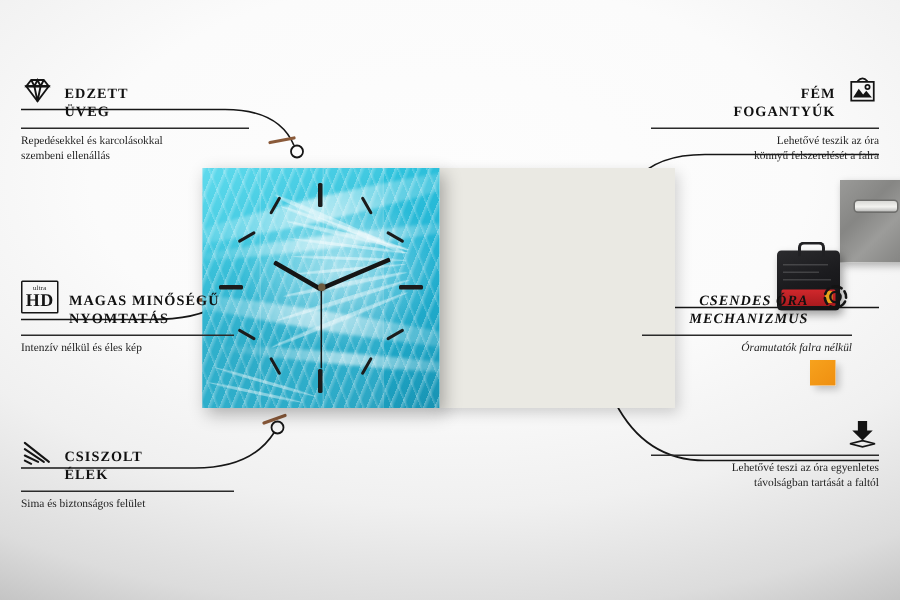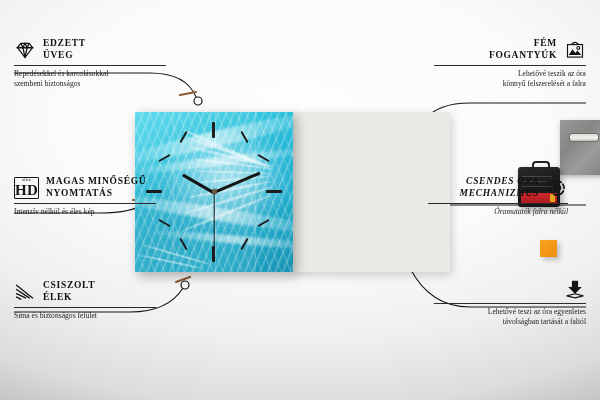--- a/index.html
+++ b/index.html
@@ -89,42 +89,42 @@
     position:absolute;left:250px;top:128px;width:17px;height:17px;
     background:linear-gradient(140deg,#f7a21d 0%,#ef8f10 100%);
     box-shadow:3px 3px 5px rgba(0,0,0,.22);
   }
 
   
   .callout{position:absolute;}
   .c-head{display:flex;align-items:center;gap:7px;}
   .c-title{
     font-size:9.5px;letter-spacing:.7px;line-height:1.25;color:#111;
-    text-transform:uppercase;font-weight:bold;white-space:nowrap;
+    text-transform:uppercase;font-weight:bold;white-space:nowrap;margin-top:20px;
   }
   .c-rule{height:1px;background:#2a2a2a;margin:3px 0 3px 0;}
   .c-desc{
     font-size:7.6px;line-height:1.32;color:#1d1d1d;white-space:pre-line;
   }
   .left .c-head{justify-content:flex-start;}
   .left .c-title{text-align:left;}
   .left .c-desc{text-align:left;}
   .right .c-head{justify-content:flex-end;flex-direction:row;}
   .right .c-title{text-align:right;}
   .right .c-desc{text-align:right;}
   .ico{width:22px;height:20px;flex:0 0 auto;}
   .ico svg{display:block;width:100%;height:100%;}
 
   .hdbox{
     width:23px;height:20px;border:1.2px solid #151515;border-radius:1px;
     display:flex;flex-direction:column;align-items:center;justify-content:center;
     line-height:1;flex:0 0 auto;
   }
   .hdbox .u{font-size:4.4px;letter-spacing:.2px;color:#151515;}
-  .hdbox .h{font-size:15px;font-weight:bold;color:#151515;letter-spacing:.3px;}
+  .hdbox .h{font-size:12px;font-weight:bold;color:#151515;letter-spacing:.3px;}
 
   svg.conn{position:absolute;left:0;top:0;width:600px;height:400px;pointer-events:none;}
 </style>
 </head>
 <body>
 
 <div id="stage">
 
   <svg class="conn" viewBox="0 0 600 400">
     <g fill="none" stroke="#161616" stroke-width="1.1">
@@ -216,21 +216,21 @@
           <path d="M8 4 L10.5 9 L13 4 L15.5 9 L18 4"></path>
           <path d="M4 9 L22 9"></path>
               <path d="M10.5 9 L13 21 L15.5 9"></path>
         </g>
           </svg>
       </span>
       <span class="c-title"><span>EDZETT</span><br><span>ÜVEG</span></span>
     </div>
     <div class="c-rule"></div>
     <div class="c-desc">Repedésekkel és karcolásokkal
-szembeni biztonságos</div>
+szembeni ellenállás</div>
   </div>
 
   <div class="callout left" style="left:14px;top:176px;width:142px;">
     <div class="c-head">
       <span class="hdbox">
         <span class="u">ultra</span>
         <span class="h">HD</span>
       </span>
       <span class="c-title"><span>MAGAS MINŐSÉGŰ</span><br><span>NYOMTATÁS</span></span>
     </div>

